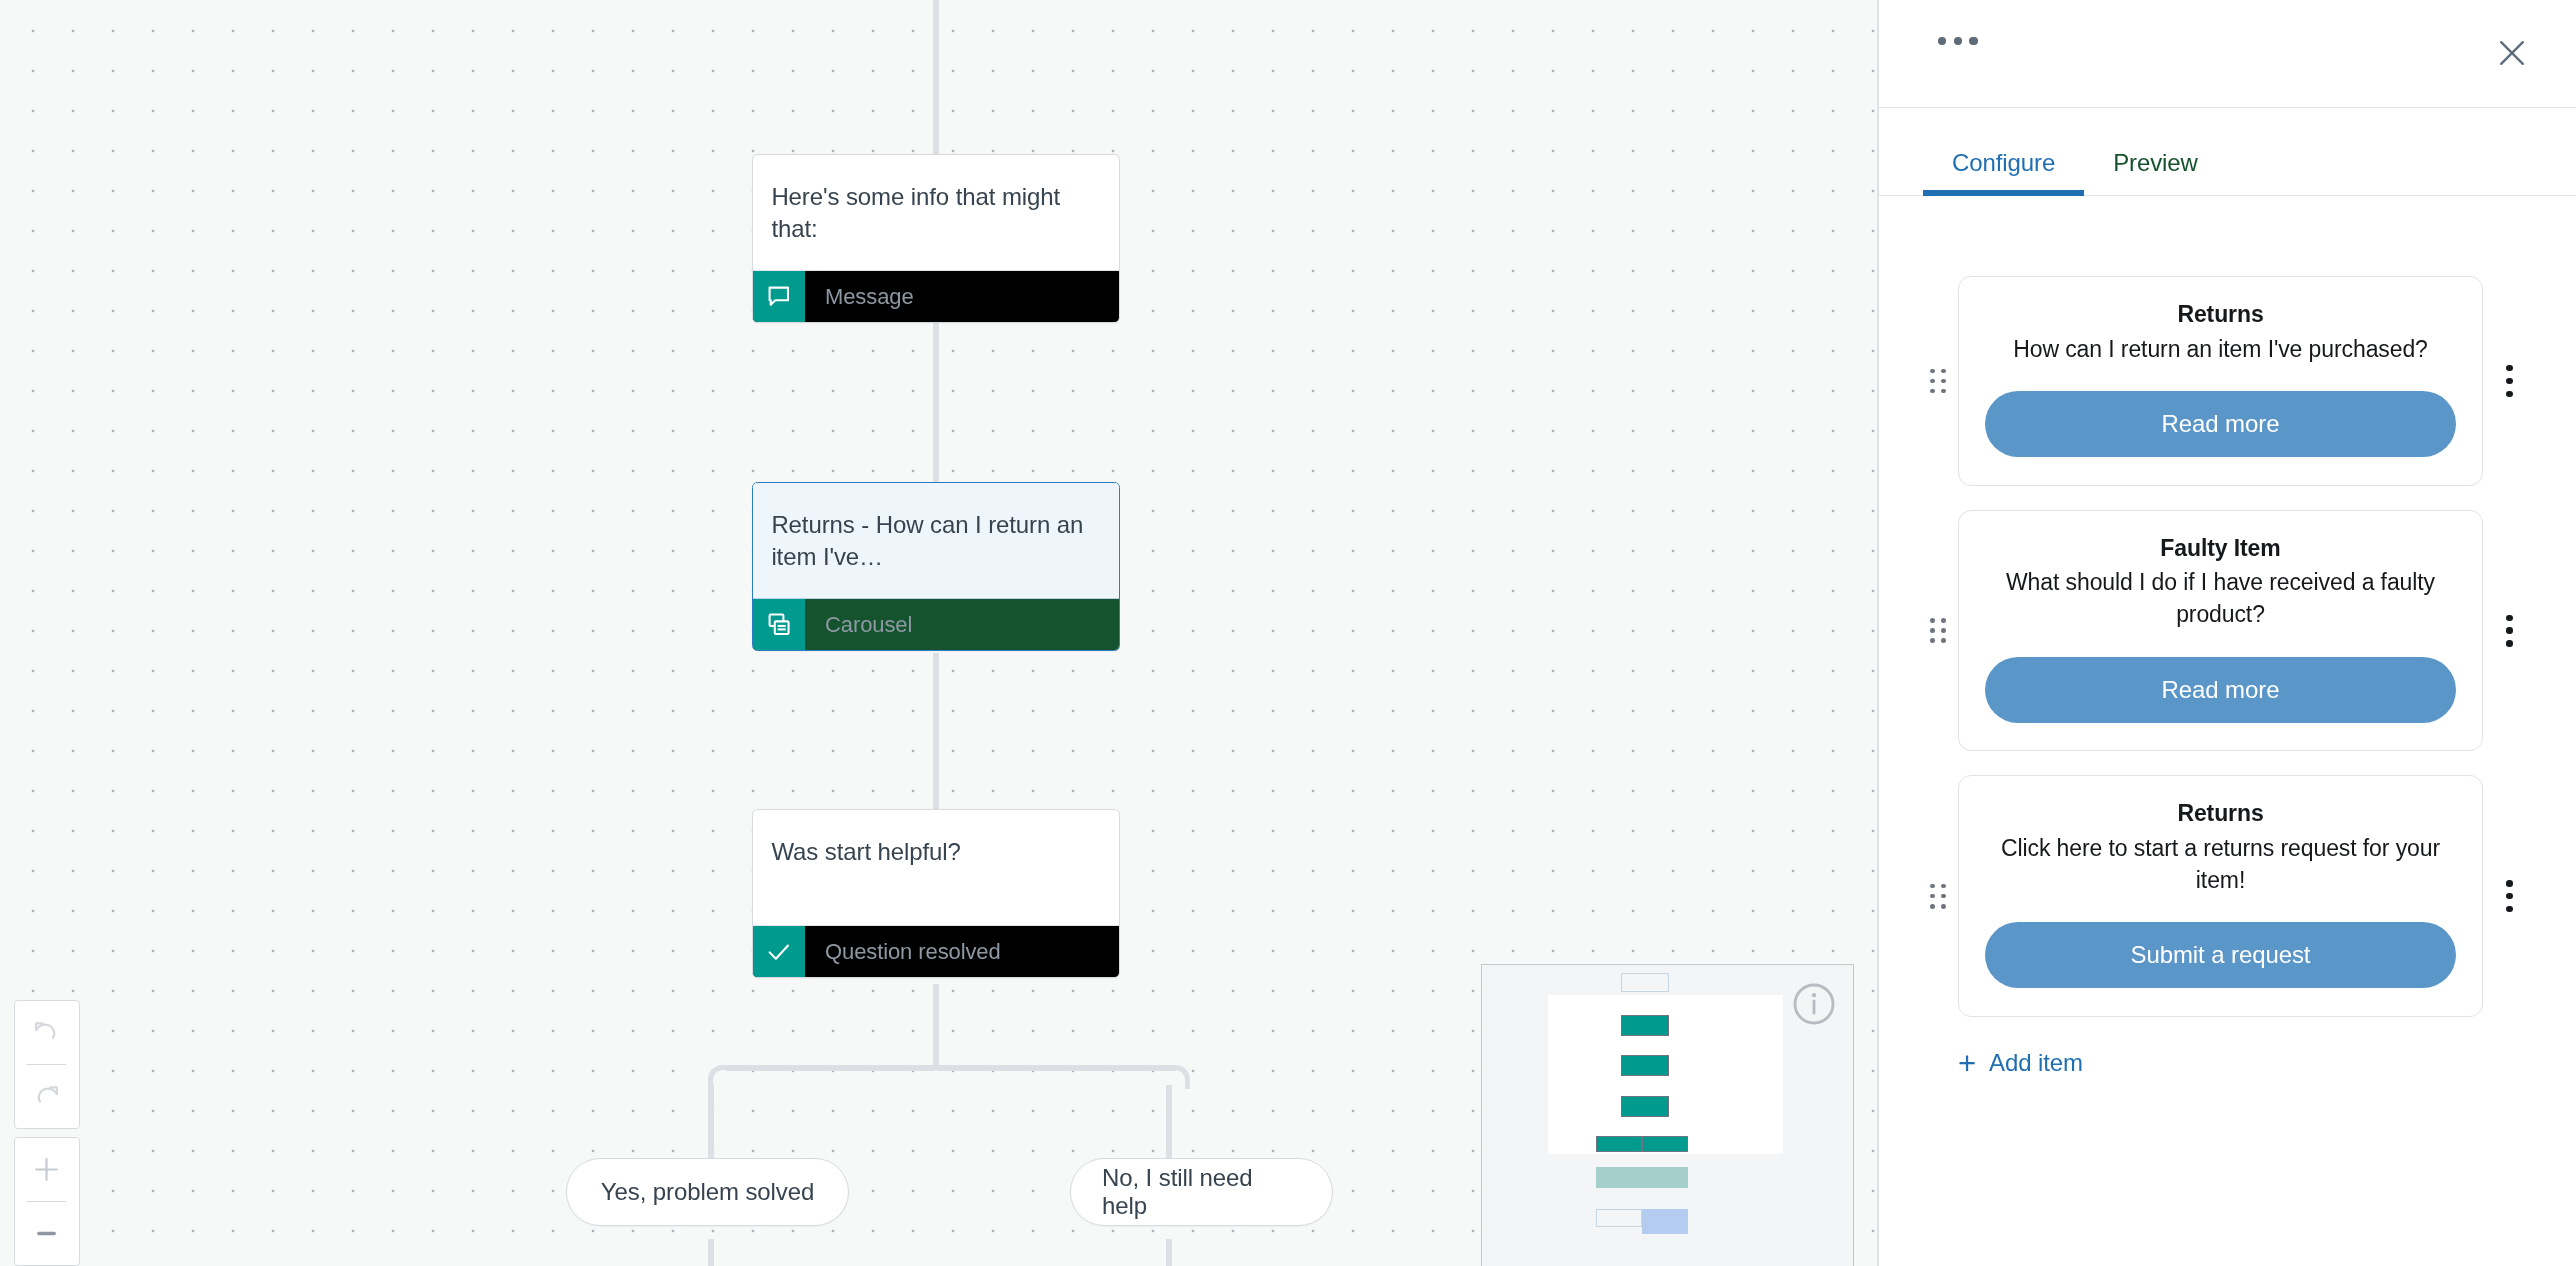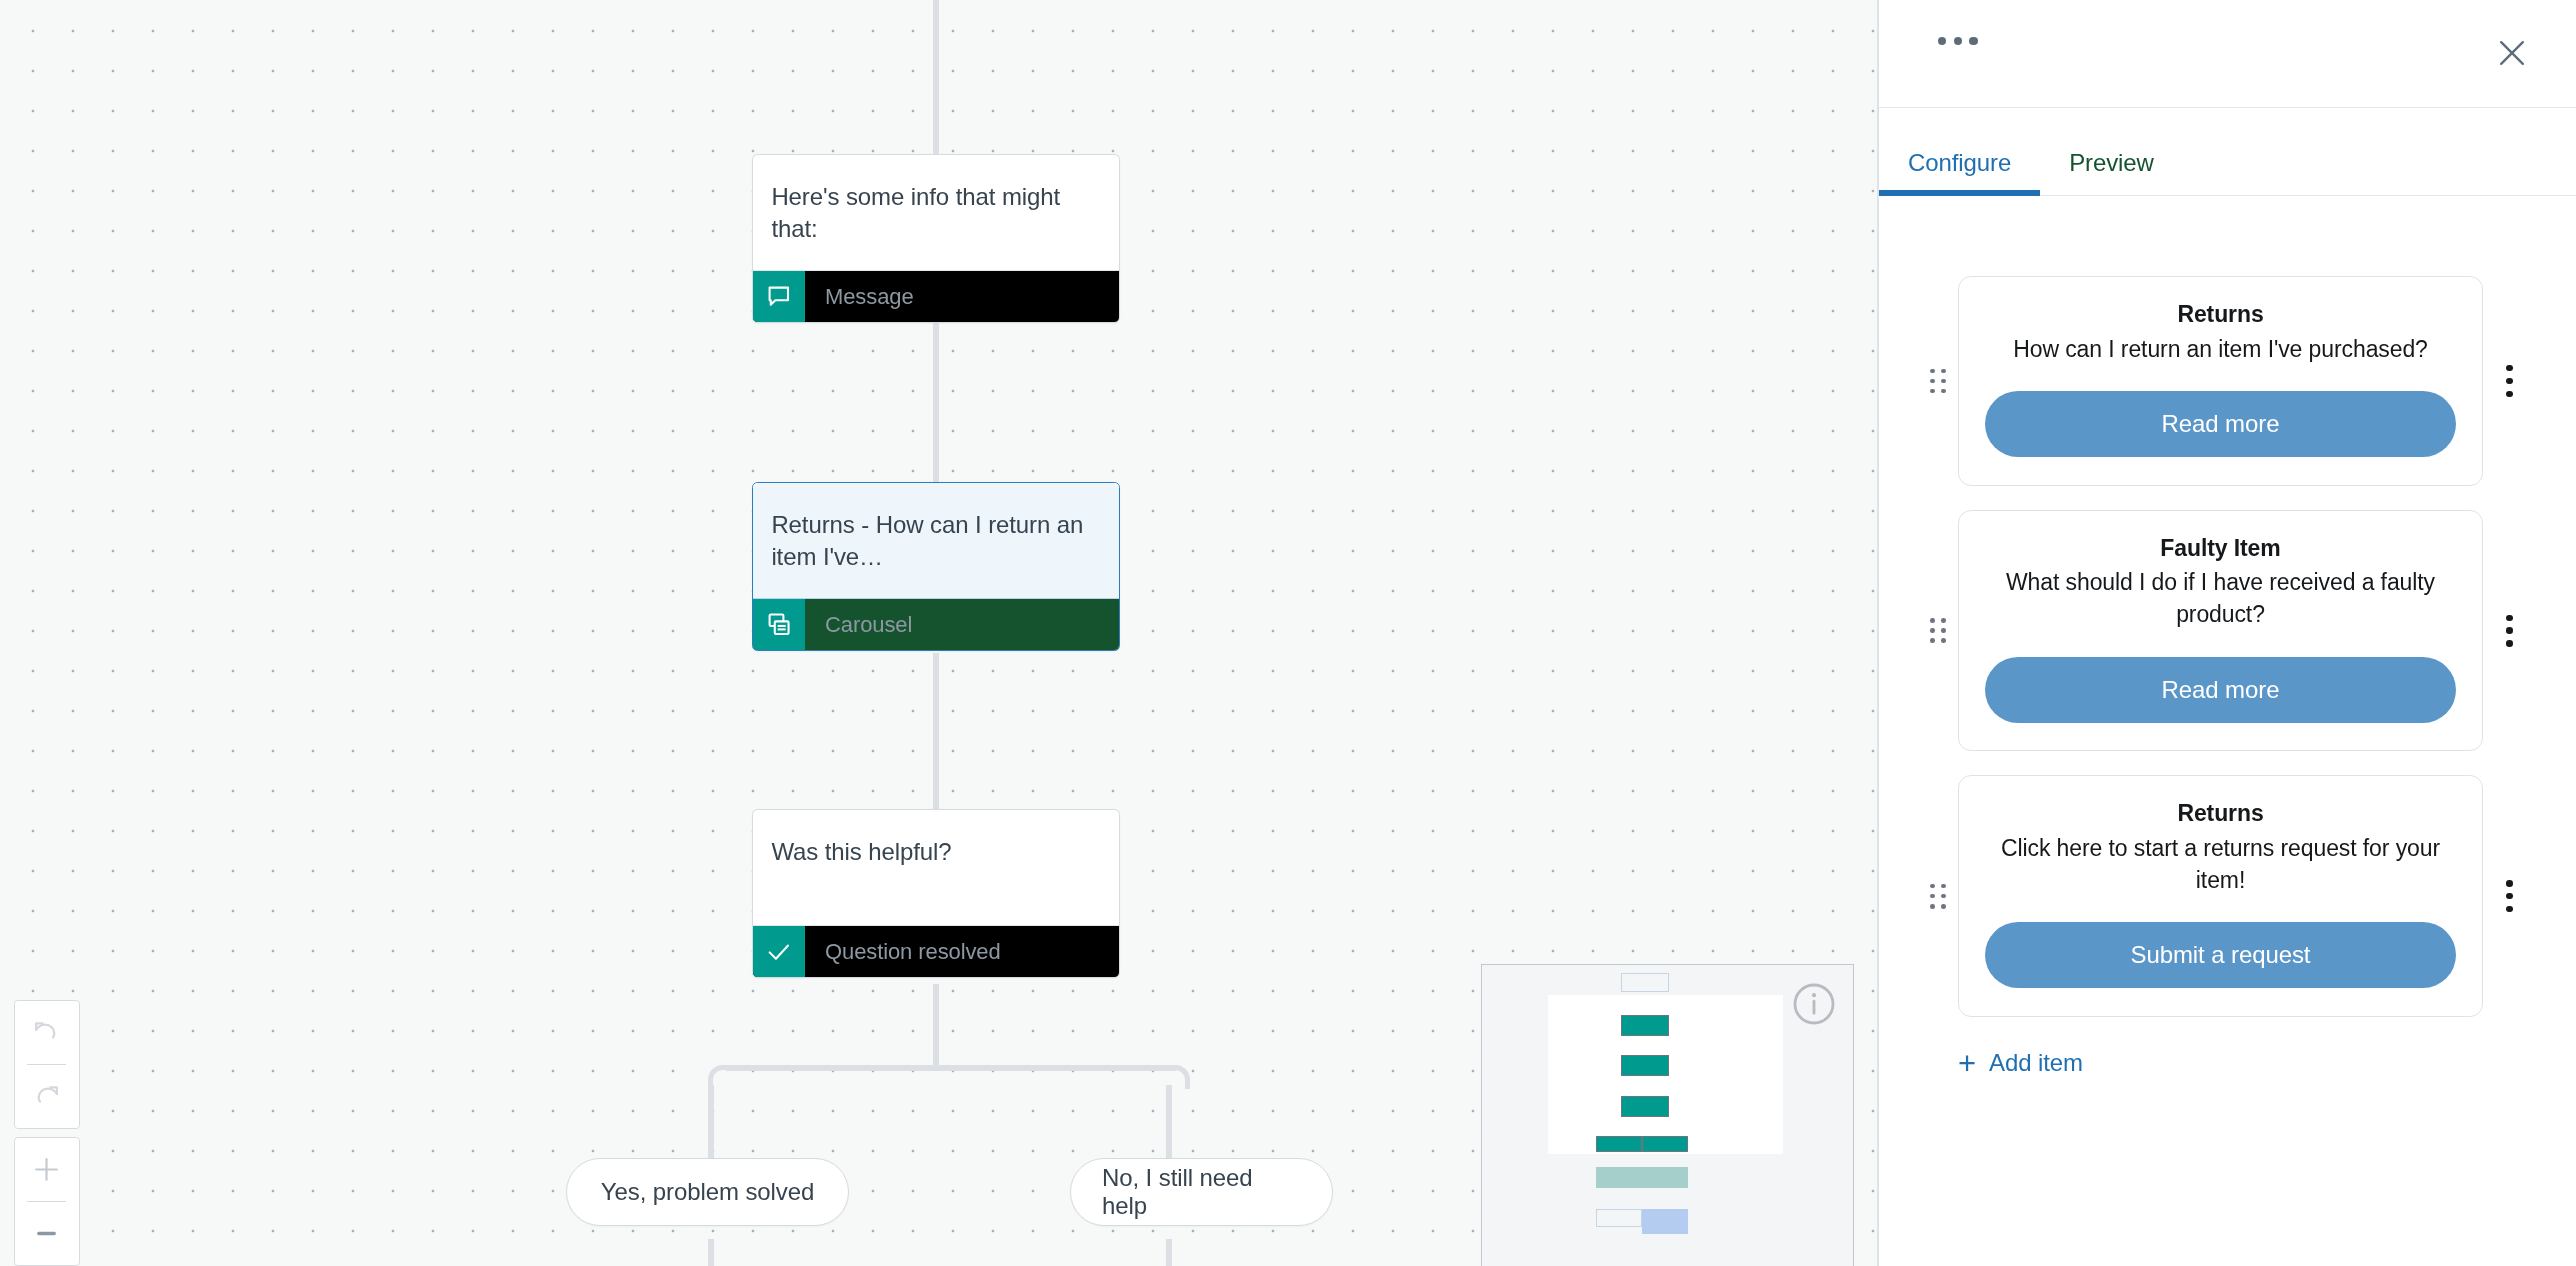--- a/index.html
+++ b/index.html
@@ -171,20 +171,21 @@
   #panel-close {
     position: absolute; right: 44px; top: 33px;
     width: 40px; height: 40px;
   }
 
   #tabs {
     position: relative;
     height: 88px;
     display: flex;
     align-items: flex-end;
+    padding-left: 44px;
     border-bottom: 0.9px solid #e3e6ea;
   }
   .tab {
     position: relative;
     padding: 0 29px 18.4px 29px;
     font-size: 24px;
     color: #14532d;
     letter-spacing: -0.1px;
   }
   .tab.active { color: #1f6fb2; }
@@ -325,21 +326,21 @@
             <rect x="8.5" y="9" width="12" height="11" rx="1" fill="#009b8e"></rect>
             <line x1="11" y1="13" x2="18" y2="13"></line>
             <line x1="11" y1="16" x2="18" y2="16"></line>
           </svg>
         </div>
         <div class="node-type">Carousel</div>
       </div>
     </div>
 
     <div class="node" style="left:752px; top:809px;">
-      <div class="node-body">Was this helpful?</div>
+      <div class="node-body">Was start helpful?</div>
       <div class="node-footer">
         <div class="node-icon">
           <svg width="27.6" height="27.6" viewBox="0 0 24 24" fill="none" stroke="#ffffff" stroke-width="1.8" stroke-linecap="round" stroke-linejoin="round">
             <polyline points="4,12.5 9.5,18 20,6.5"></polyline>
           </svg>
         </div>
         <div class="node-type">Question resolved</div>
       </div>
     </div>
 

